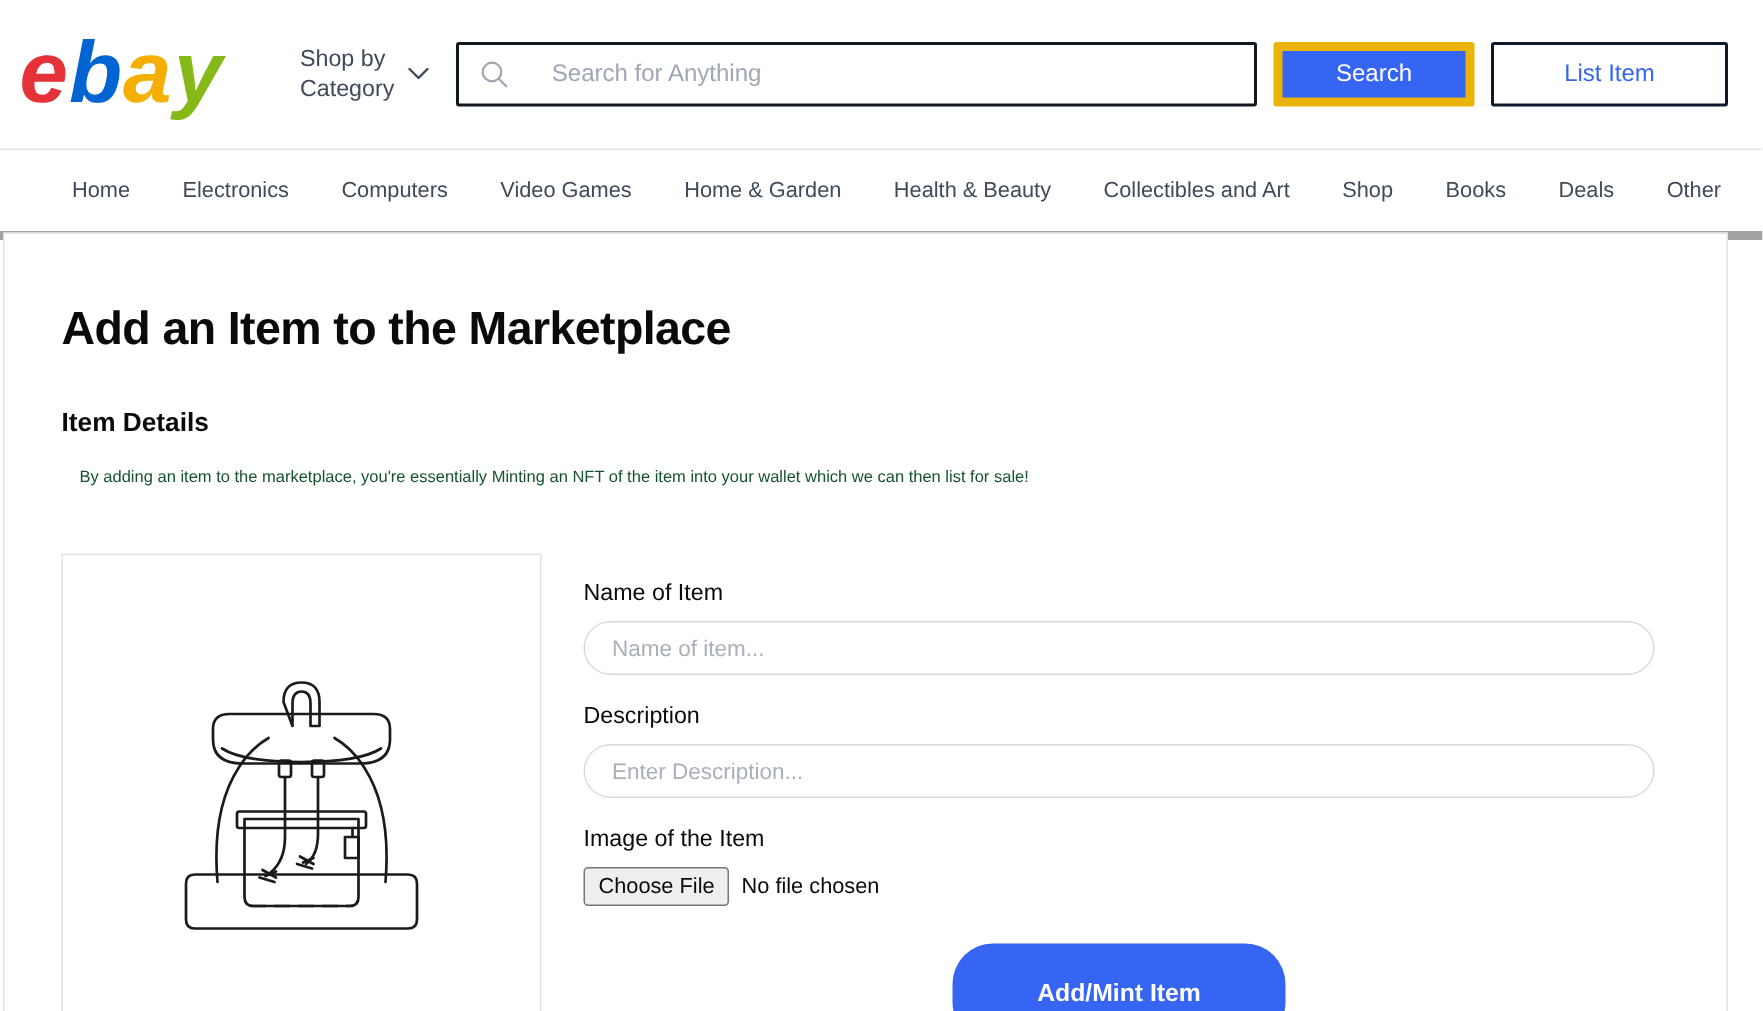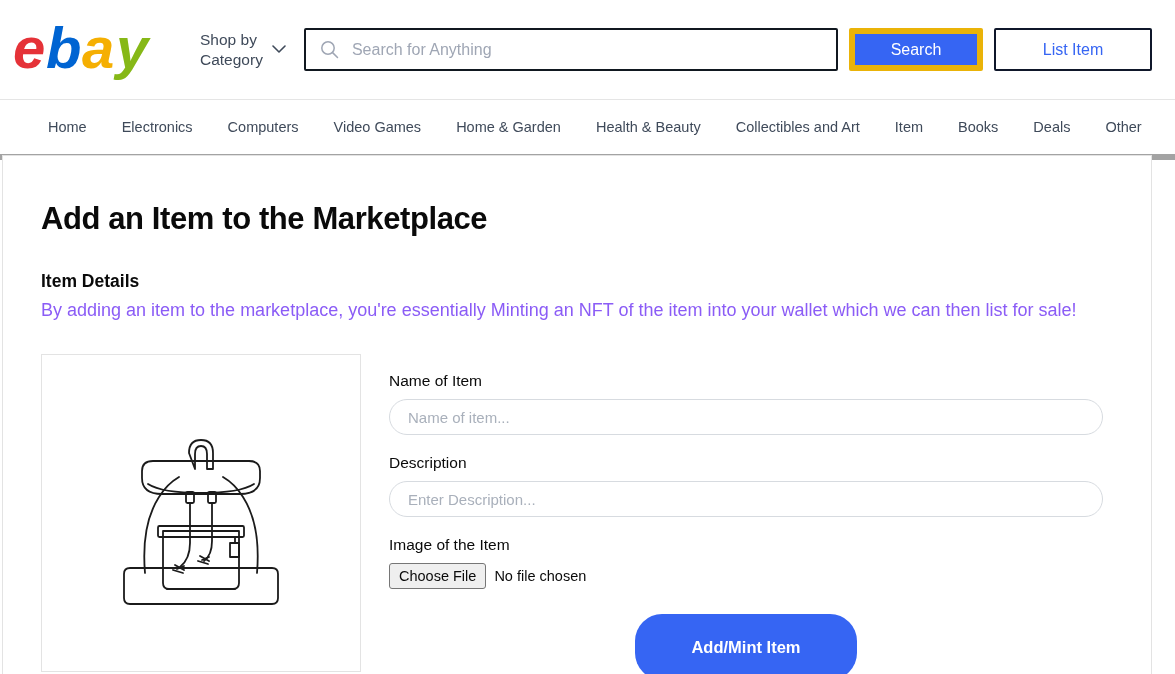--- a/index.html
+++ b/index.html
@@ -55,21 +55,21 @@
     display: flex;
     align-items: center;
     padding: 0 14px;
     background: #fff;
     max-width: 566px;
   }
   .search-icon { width: 19px; height: 19px; flex: 0 0 19px; display:block; }
   .search-input {
     border: 0; outline: 0;
     flex: 1 1 auto;
-    margin-left: 11px;
+    margin-left: 27px;
     font-size: 16px;
     font-family: "Liberation Sans", sans-serif;
     color: #2b2b2b;
     background: transparent;
     height: 100%;
   }
   .search-input::placeholder { color: #9fa6b4; }
   .btn-search {
     margin-left: 11px;
     width: 134px;
@@ -138,24 +138,24 @@
     color: #0a0a0a;
   }
   .h2 {
     margin: 0;
     padding: 34px 0 0 38px;
     font-size: 17.5px;
     font-weight: bold;
     color: #0a0a0a;
   }
   .subtitle {
-    margin: 0;
+    margin: 12px;
     padding: 8px 0 0 38px;
-    font-size: 18px;
-    color: #8b5cf6;
+    font-size: 11px;
+    color: #14532d;
   }
 
   .content-row {
     display: flex;
     padding: 33px 0 0 38px;
   }
   .image-card {
     width: 320px;
     height: 318px;
     border: 1px solid #e3e3e3;
@@ -271,21 +271,21 @@
   </div>
 
   <div class="nav">
     <a>Home</a>
     <a>Electronics</a>
     <a>Computers</a>
     <a>Video Games</a>
     <a>Home &amp; Garden</a>
     <a>Health &amp; Beauty</a>
     <a>Collectibles and Art</a>
-    <a>Item</a>
+    <a>Shop</a>
     <a>Books</a>
     <a>Deals</a>
     <a>Other</a>
 
   </div>
 
   <div class="main-card">
 
     <h1 class="h1">Add an Item to the Marketplace</h1>
     <h2 class="h2">Item Details</h2>

